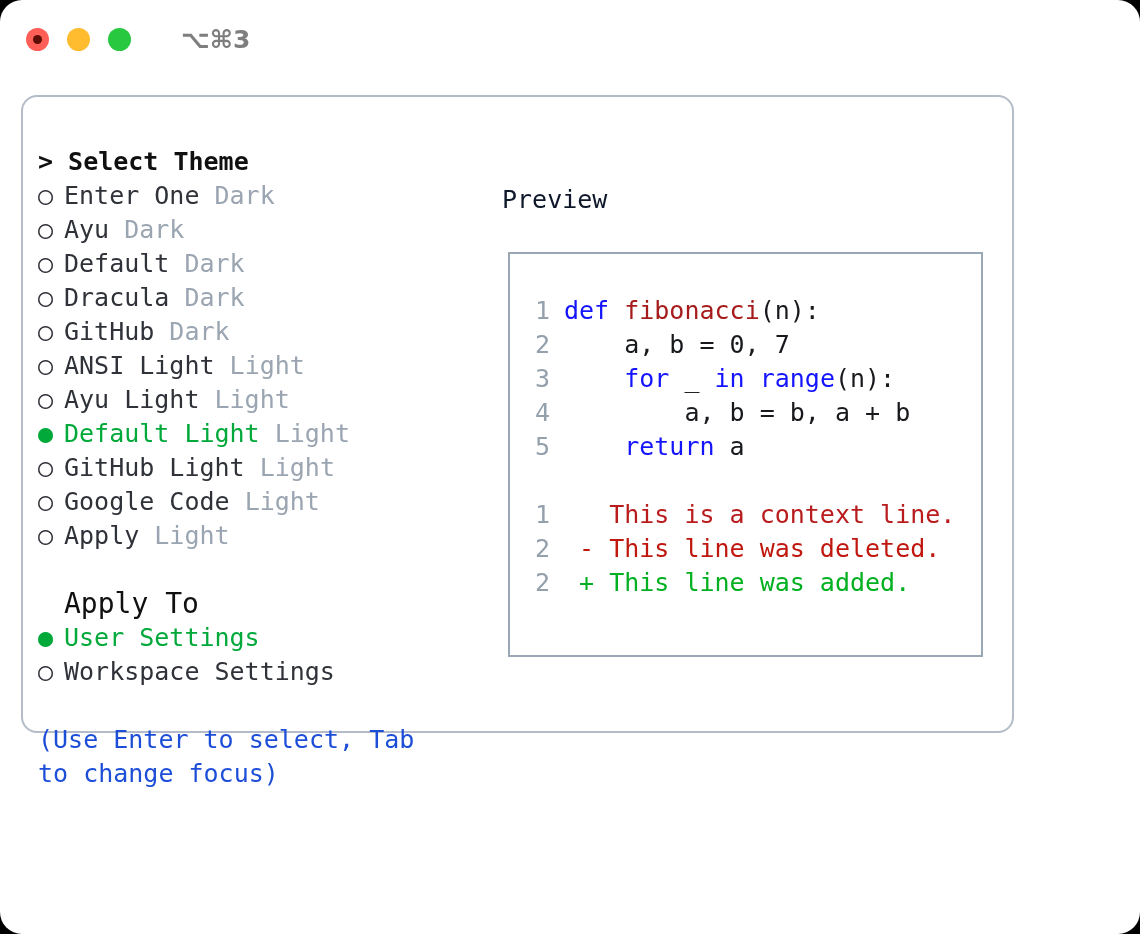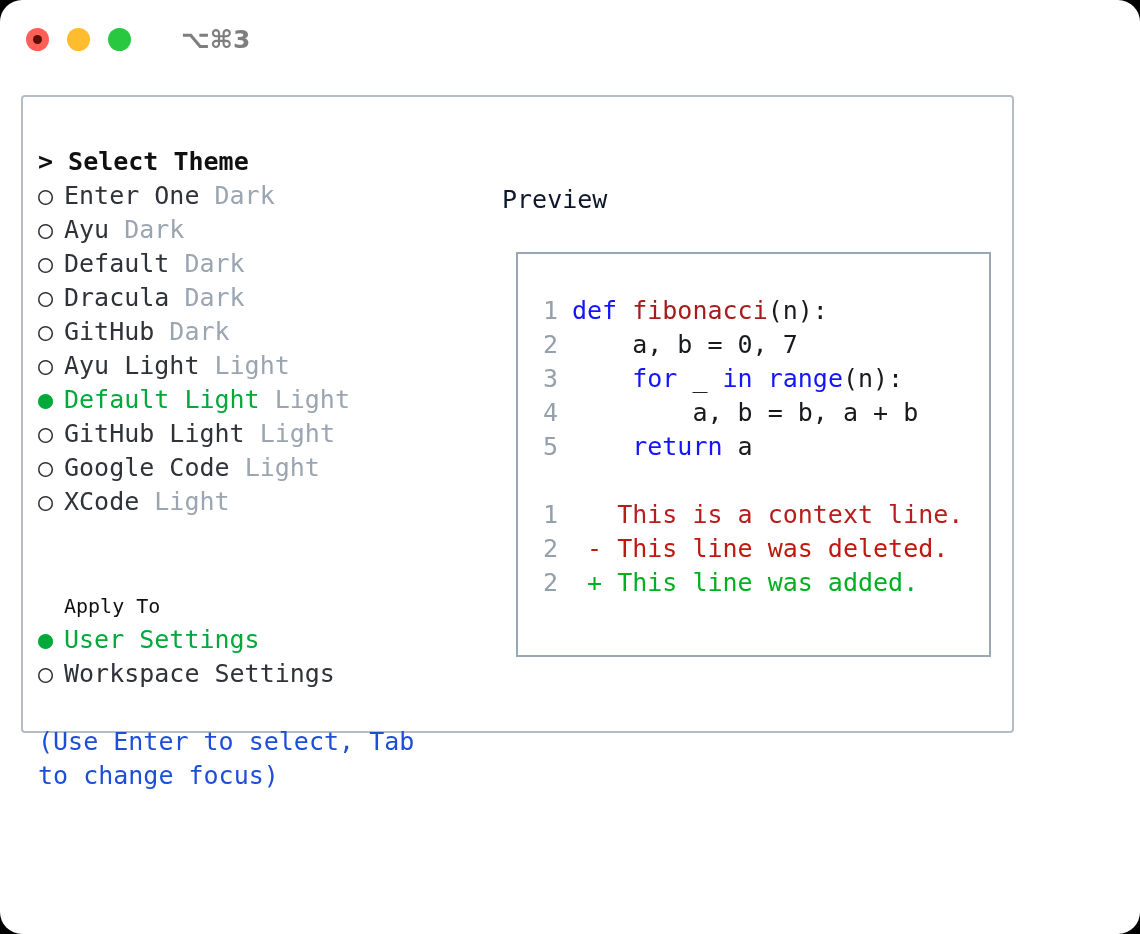--- a/index.html
+++ b/index.html
@@ -69,21 +69,21 @@
   }
 
   
   .panel {
     position: absolute;
     left: 21px;
     top: 95px;
     width: 993px;
     height: 638px;
     border: 2px solid #b3bcc8;
-    border-radius: 4px;
+    border-radius: 16px;
     background: #ffffff;
     box-sizing: border-box;
   }
 
   .columns {
     position: absolute;
     left: 0; top: 0;
     width: 100%;
     height: 100%;
   }
@@ -119,26 +119,25 @@
   .marker.selected { color: #00a93a; }
   .opt-row.selected .opt-label { color: #00a93a; }
   .opt-label { color: #2f3238; }
   .tag {
     color: #9aa5b1;
   }
 
   .section-gap { height: 34px; }
 
   .subheader {
-    font-size: 20px;
+    font-size: 28px;
     line-height: 34px;
     color: #101010;
     white-space: pre;
     padding-left: 26px;
-    margin-top: 36px;
   }
 
   .hint {
     margin-top: 34px;
     font-size: 25px;
     line-height: 34px;
     color: #1d4ed8;
     width: 410px;
     white-space: pre-wrap;
   }
@@ -152,21 +151,21 @@
   }
   .preview-title {
     font-size: 25px;
     line-height: 34px;
     color: #0f172a;
     white-space: pre;
     margin-top: 38px;
   }
   .preview-box {
     margin-top: 35px;
-    margin-left: 14px;
+    margin-left: 6px;
     width: 475px;
     height: 405px;
     border: 2px solid #9aa7b4;
     box-sizing: border-box;
     background: #ffffff;
     position: relative;
   }
   .code-area {
     position: absolute;
     left: 12px;
@@ -211,25 +210,26 @@
     <div class="columns">
 
       <div class="left-col">
         <div class="header-row">&gt; Select Theme</div>
         <div id="theme-options">
             <div class="opt-row"><span class="marker">○</span><span class="opt-label">Enter One </span><span class="tag">Dark</span></div>
             <div class="opt-row"><span class="marker">○</span><span class="opt-label">Ayu </span><span class="tag">Dark</span></div>
             <div class="opt-row"><span class="marker">○</span><span class="opt-label">Default </span><span class="tag">Dark</span></div>
             <div class="opt-row"><span class="marker">○</span><span class="opt-label">Dracula </span><span class="tag">Dark</span></div>
             <div class="opt-row"><span class="marker">○</span><span class="opt-label">GitHub </span><span class="tag">Dark</span></div>
+            <div class="opt-row"><span class="marker">○</span><span class="opt-label">ANSI Light </span><span class="tag">Light</span></div>
             <div class="opt-row"><span class="marker">○</span><span class="opt-label">Ayu Light </span><span class="tag">Light</span></div>
             <div class="opt-row selected"><span class="marker selected">●</span><span class="opt-label">Default Light </span><span class="tag">Light</span></div>
             <div class="opt-row"><span class="marker">○</span><span class="opt-label">GitHub Light </span><span class="tag">Light</span></div>
             <div class="opt-row"><span class="marker">○</span><span class="opt-label">Google Code </span><span class="tag">Light</span></div>
-            <div class="opt-row"><span class="marker">○</span><span class="opt-label">XCode </span><span class="tag">Light</span></div>
+            <div class="opt-row"><span class="marker">○</span><span class="opt-label">Apply </span><span class="tag">Light</span></div>
           </div>
 
         <div class="section-gap"></div>
 
         <div class="subheader">Apply To</div>
         <div id="apply-options">
             <div class="opt-row selected"><span class="marker selected">●</span><span class="opt-label">User Settings</span></div>
             <div class="opt-row"><span class="marker">○</span><span class="opt-label">Workspace Settings</span></div>
           </div>
 

